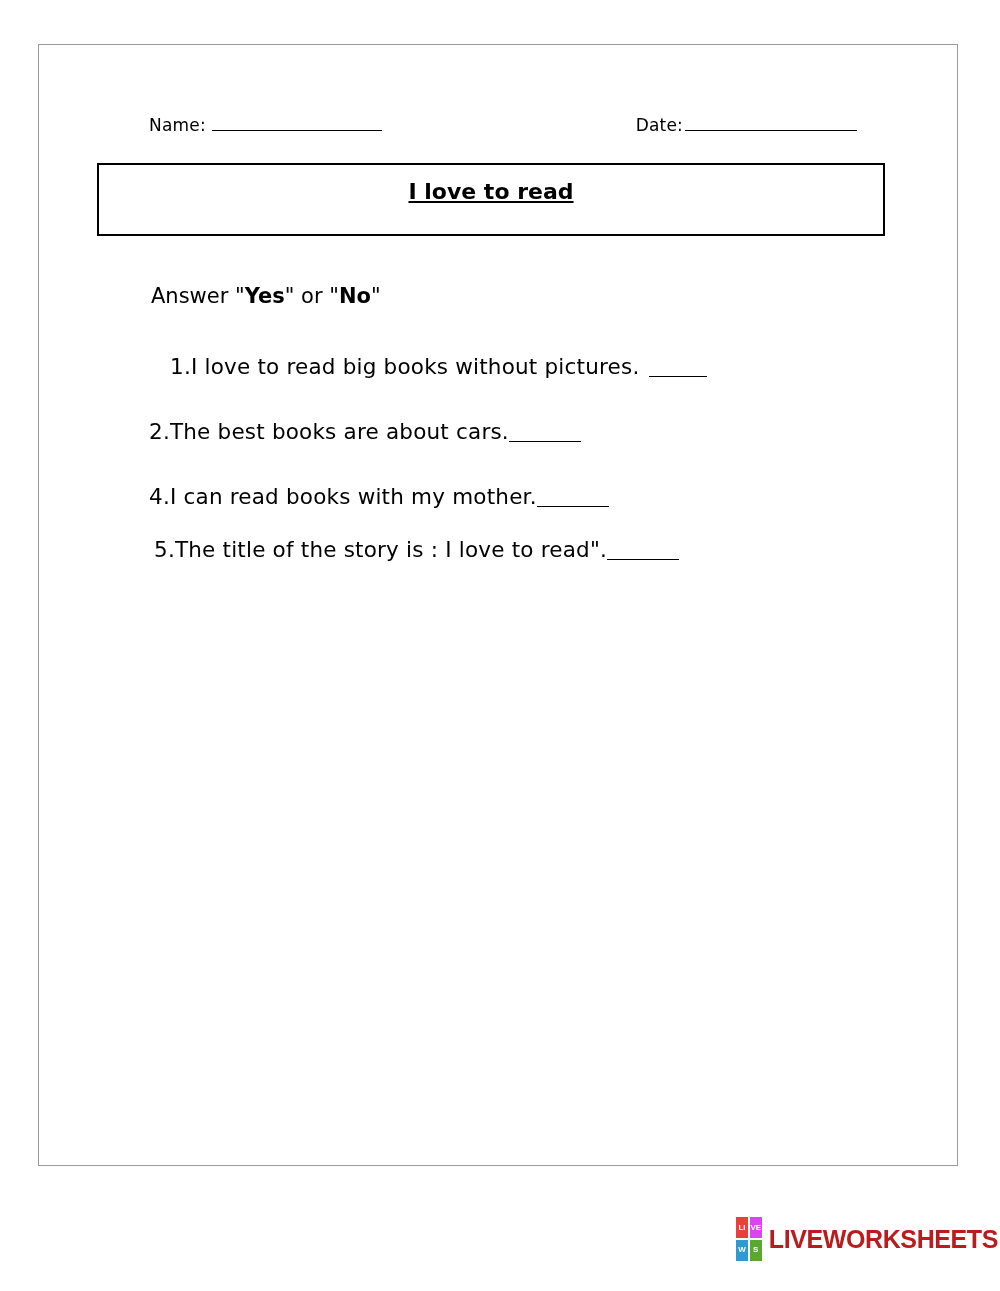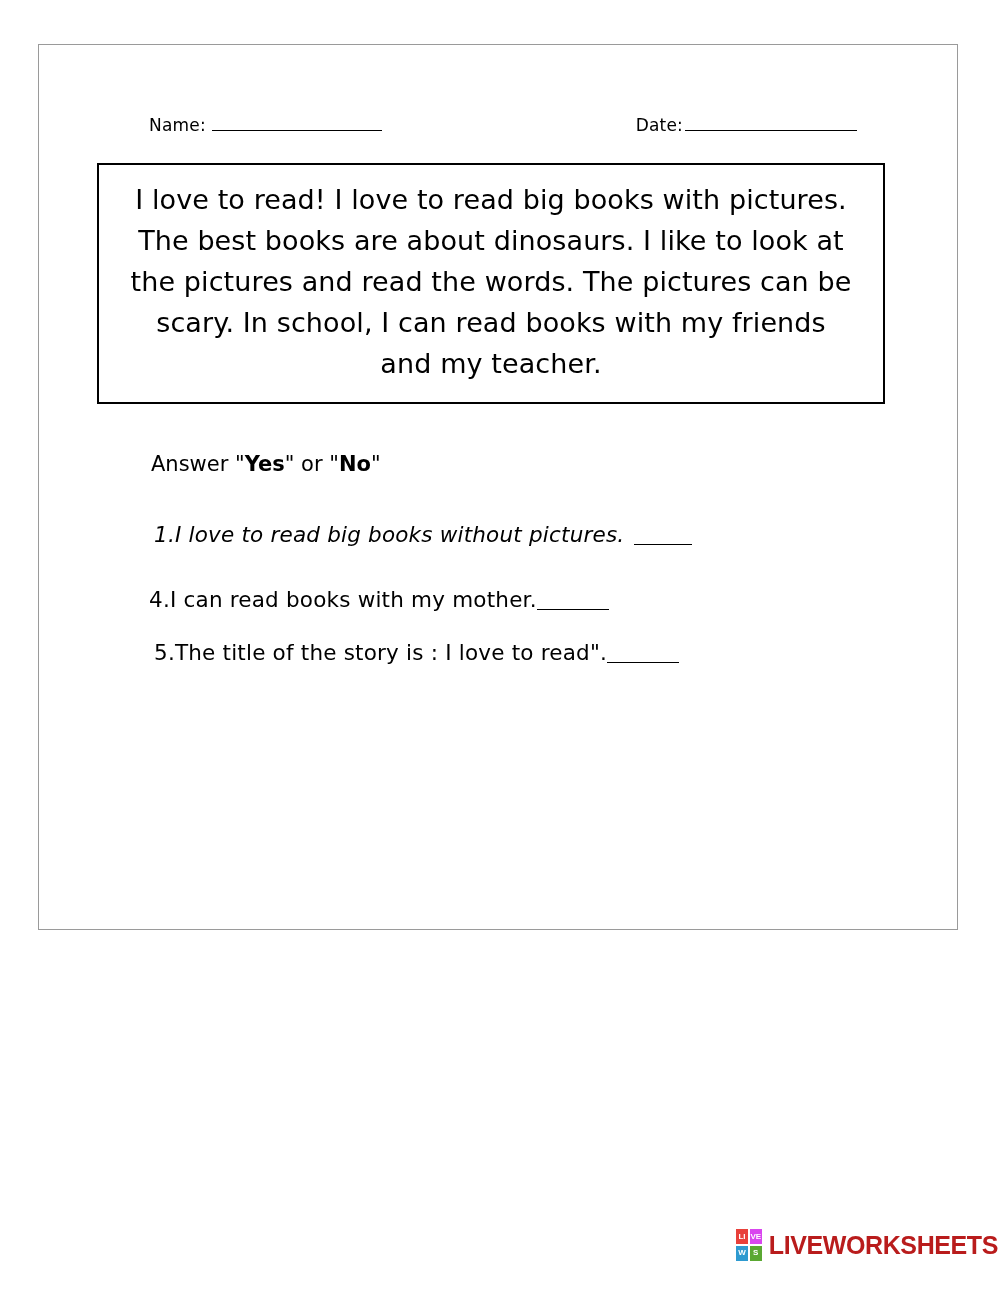--- a/index.html
+++ b/index.html
@@ -14,21 +14,21 @@
     color: #000000;
     position: relative;
     overflow: hidden;
   }
 
   .page {
     position: absolute;
     left: 38px;
     top: 44px;
     width: 920px;
-    height: 886px;
+    height: 1122px;
     border: 1px solid #9a9a9a;
     box-sizing: border-box;
     background: #ffffff;
   }
 
   .inner {
     position: absolute;
     left: 110px;
     top: 70px;
     width: 710px;
@@ -93,42 +93,42 @@
     font-size: 21px;
     margin-left: 2px;
   }
   .answer-line b { font-weight: bold; }
 
   .q {
     font-size: 21.5px;
     margin-top: 40px;
     letter-spacing: 0.2px;
   }
-  .q.first { margin-top: 46px; margin-left: 5px; font-style: italic; }
+  .q.first { margin-top: 46px; margin-left: 21px; }
   .q.indent { margin-left: 5px; margin-top: 28px; }
   .blank {
     display: inline-block;
     border-bottom: 1.6px solid #000;
     vertical-align: -3px;
   }
   .b-short { width: 58px; margin-left: 10px; }
   .b-med { width: 72px; }
 
   
   .footer {
     position: absolute;
     right: 2px;
     bottom: 30px;
     display: flex;
     align-items: center;
     gap: 7px;
   }
   .logo-grid {
     width: 26px;
-    height: 32px;
+    height: 44px;
     display: grid;
     grid-template-columns: 1fr 1fr;
     grid-template-rows: 1fr 1fr;
     gap: 1.5px;
   }
   .logo-grid span {
     display: flex;
     align-items: center;
     justify-content: center;
     font-size: 8px;
@@ -159,31 +159,34 @@
       <div class="field">
         <span>Name:</span><span class="rule name-rule"></span>
       </div>
       <div class="field date-field">
         <span>Date:</span><span class="rule date-rule"></span>
       </div>
     </div>
 
 
     <div class="story-box">
-      <div class="story-text">I love to read! I love to read big books with pictures. The best books are about dinosaurs. I like to look at the pictures and read the words. The pictures can be scary. In school, I can read books with my friends and my teacher.</div>
+      <div class="story-title">I love to read</div>
     </div>
 
     <div class="answer-line">
       <span>Answer "</span><b>Yes</b><span>" or "</span><b>No</b><span>"</span>
     </div>
 
     <div class="q first">
       <span>1.</span><span>I love to read big books without pictures.</span><span class="blank b-short"></span>
     </div>
 
+    <div class="q">
+      <span>2.</span><span>The best books are about cars.</span><span class="blank b-med"></span>
+    </div>
 
 
     <div class="q">
       <span>4.</span><span>I can read books with my mother.</span><span class="blank b-med"></span>
     </div>
 
     <div class="q indent">
       <span>5.</span><span>The title of the story is : I love to read".</span><span class="blank b-med"></span>
     </div>
 

